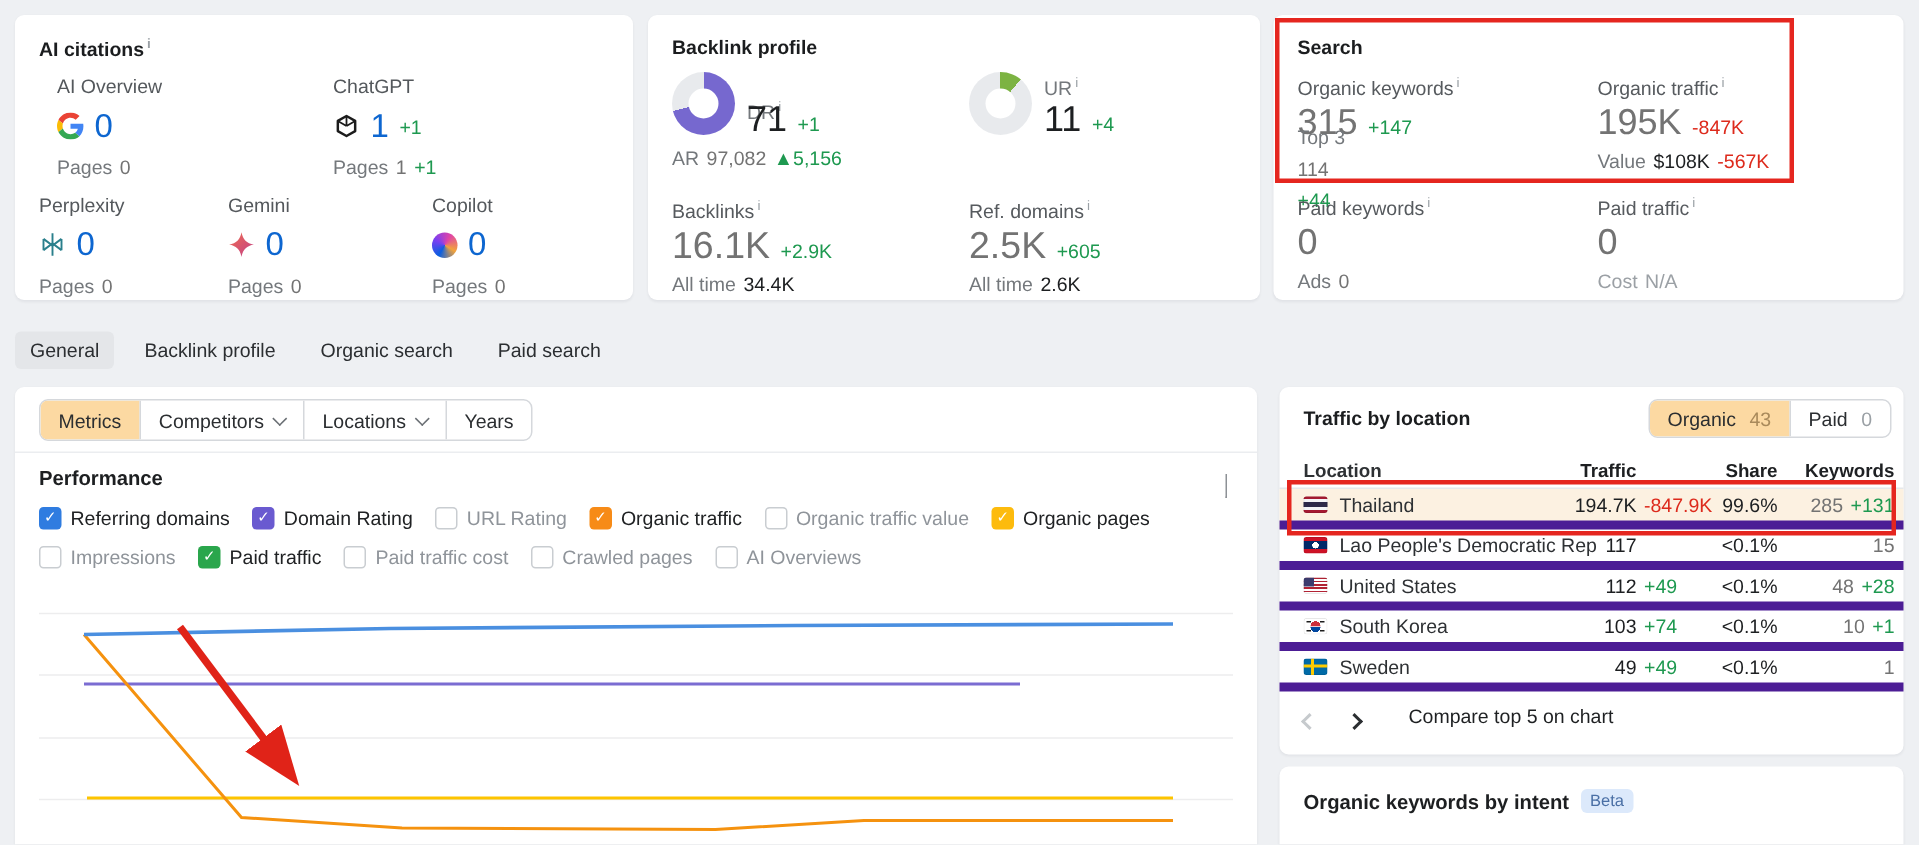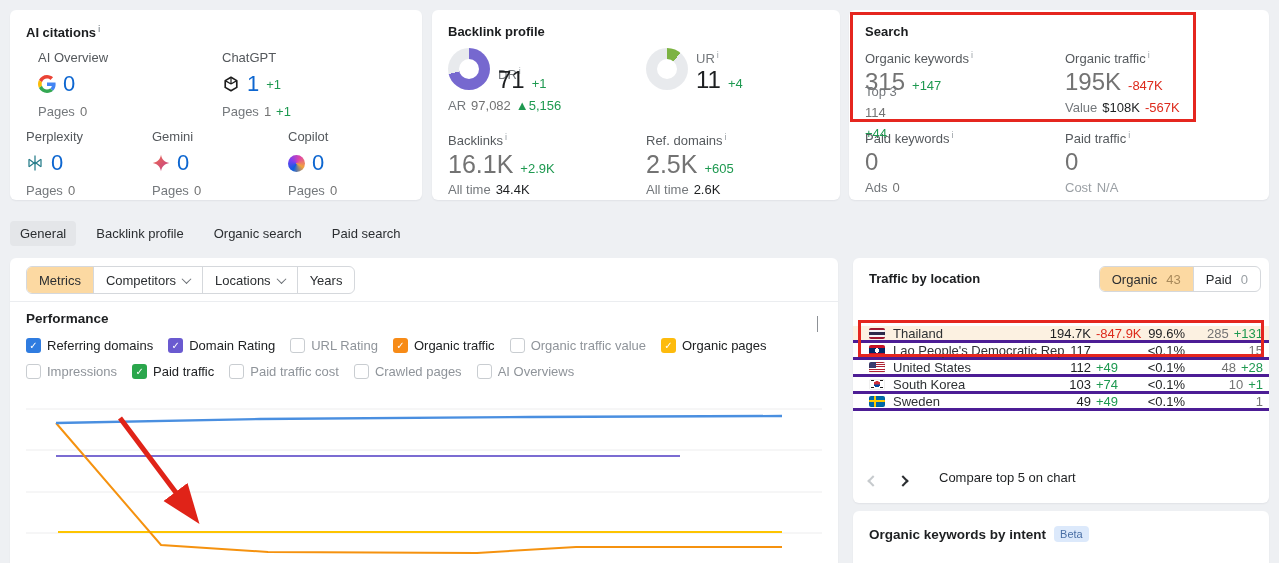--- a/index.html
+++ b/index.html
@@ -74,21 +74,21 @@
   .cb.off { border:1px solid #c9cdd1; background:#fff; }
   .cb-label-on { color:#202224; }
   .cb-label-off { color:#8f949a; }
   .chart { position:absolute; left:0; top:128px; }
 
   
   .tl-toggle { position:absolute; right:8px; top:8px; }
   .tl-head, .tl-row { display:flex; align-items:center; padding:0 6px 0 16px; }
   .tl-head { position:absolute; left:0; right:0; top:44px; height:24px; border-bottom:1px solid #e6e8ea; font-weight:700; font-size:12.5px; color:#1e2023; }
   .tl-rows { position:absolute; left:0; right:0; top:68px; }
-  .tl-row { height:17px; border-bottom:3px solid #4c1d95; }
+  .tl-row { height:27px; border-bottom:6px solid #4c1d95; }
   .tl-row.hl { background:#fcf1e1; }
   .c-loc { flex:1; min-width:0; display:flex; align-items:center; gap:8px; white-space:nowrap; color:#2e3134; }
   .c-traffic { width:130px; display:flex; }
   .t-val { flex:1; text-align:right; color:#1d1f21; }
   .t-delta { width:44px; padding-left:5px; }
   .c-share { width:50px; text-align:right; color:#1d1f21; }
   .c-kw { width:78px; display:flex; justify-content:flex-end; gap:5px; }
   .flag { width:16px; height:11px; border-radius:2px; box-shadow:inset 0 0 0 0.5px rgba(0,0,0,.12); flex:0 0 16px; }
   .flag-th { background:linear-gradient(180deg,#a51931 0 18%,#f4f5f8 18% 36%,#2d2a4a 36% 64%,#f4f5f8 64% 82%,#a51931 82% 100%); }
   .flag-la { background:radial-gradient(circle 2.2px at 50% 50%,#fff 97%,transparent) no-repeat, linear-gradient(180deg,#ce1126 0 25%,#002868 25% 75%,#ce1126 75% 100%); }
@@ -408,20 +408,29 @@
     <div class="segbtn seg-peach">
       <span>Organic</span>
       <span class="count-tan">43</span>
     </div>
     <div class="segbtn">
       <span>Paid</span>
       <span class="count-gray">0</span>
     </div>
   </div>
 
+  <div class="tl-head">
+    <div class="c-loc">Location</div>
+    <div class="c-traffic">
+        <span class="t-val">Traffic</span>
+        <span class="t-delta"></span>
+      </div>
+    <div class="c-share">Share</div>
+    <div class="c-kw">Keywords</div>
+  </div>
 
   <div class="redbox redbox-row"></div>
 
   <div class="tl-rows">
     <div class="tl-row hl">
       <div class="c-loc">
           <span class="flag flag-th"></span>
           <span>Thailand</span>
         </div>
       <div class="c-traffic">

